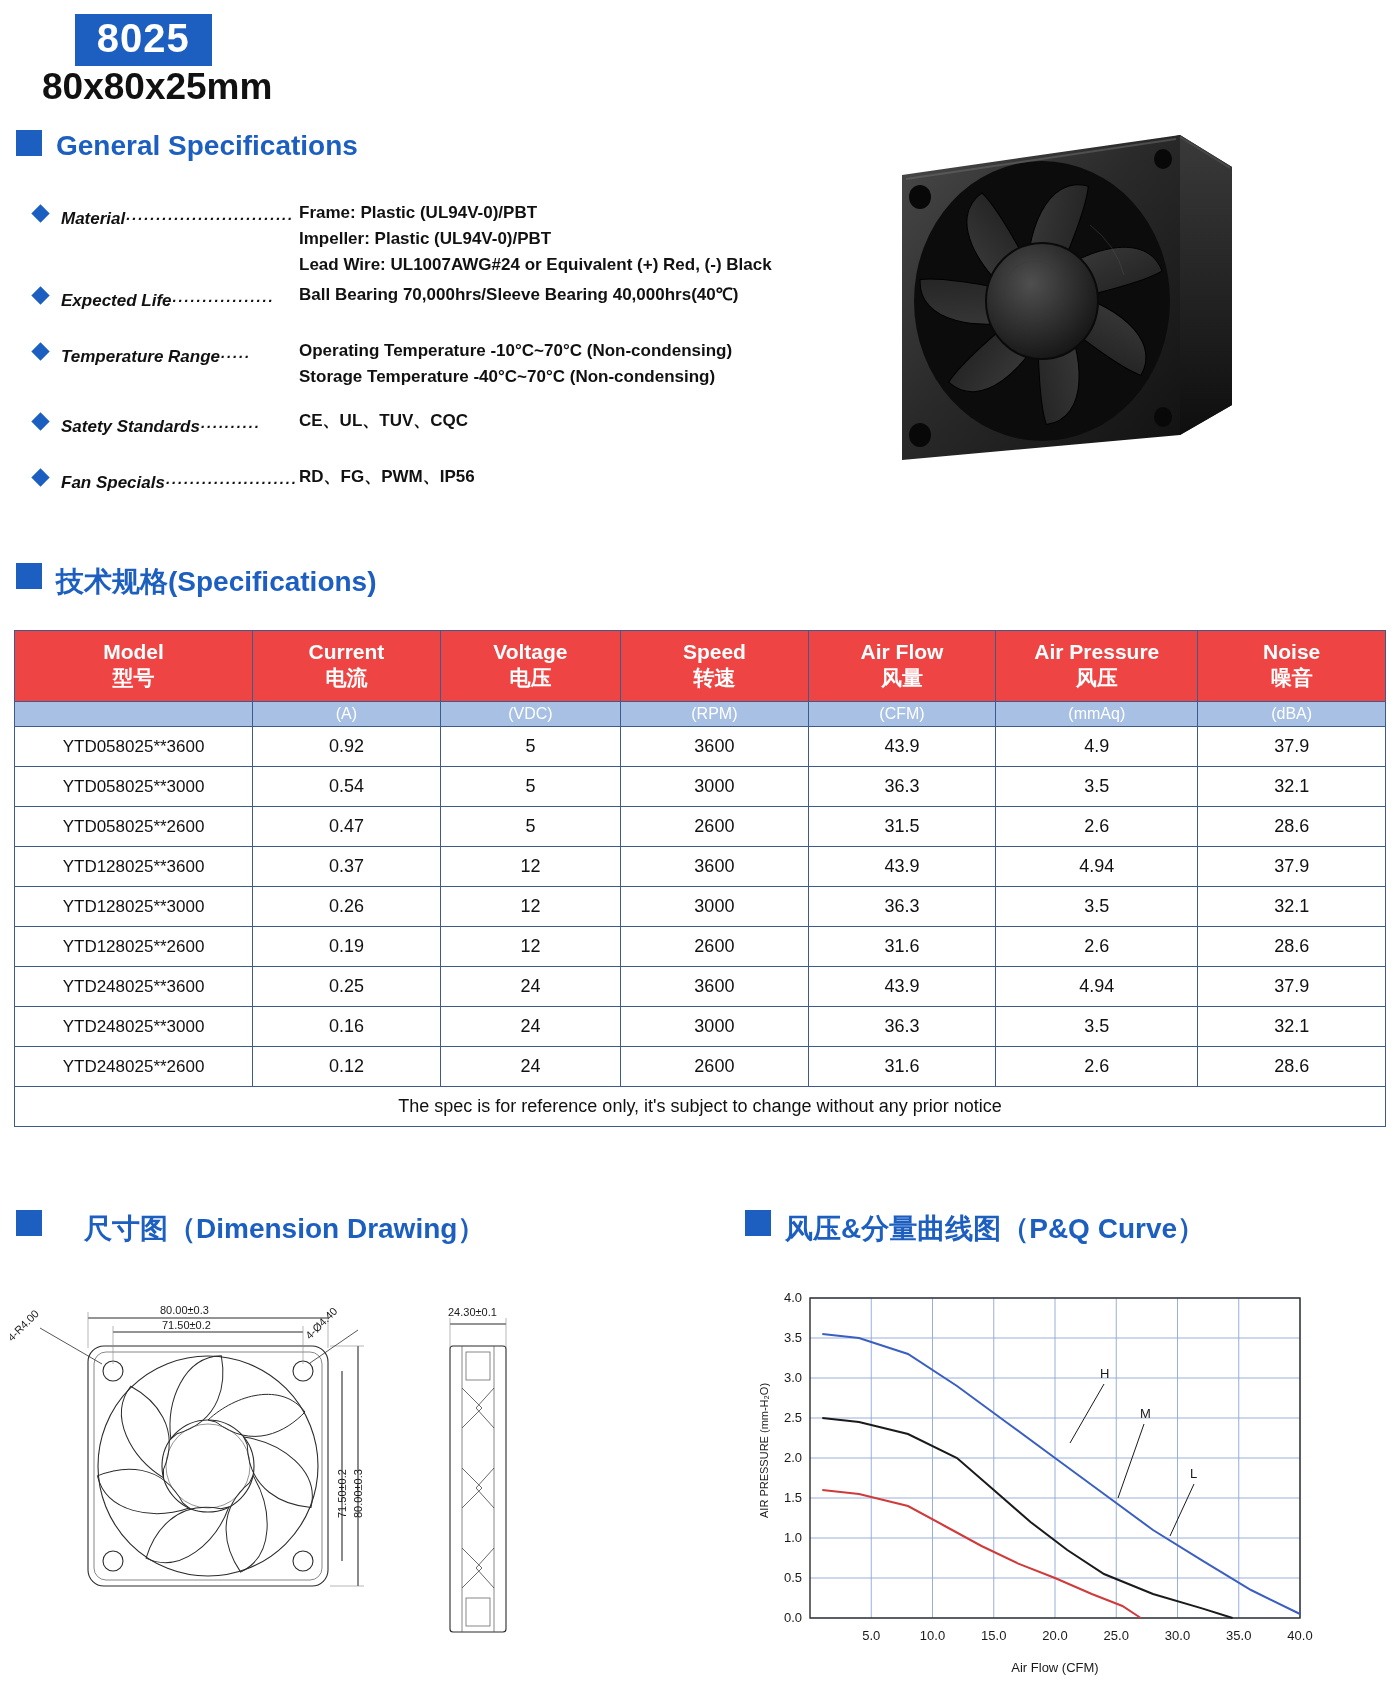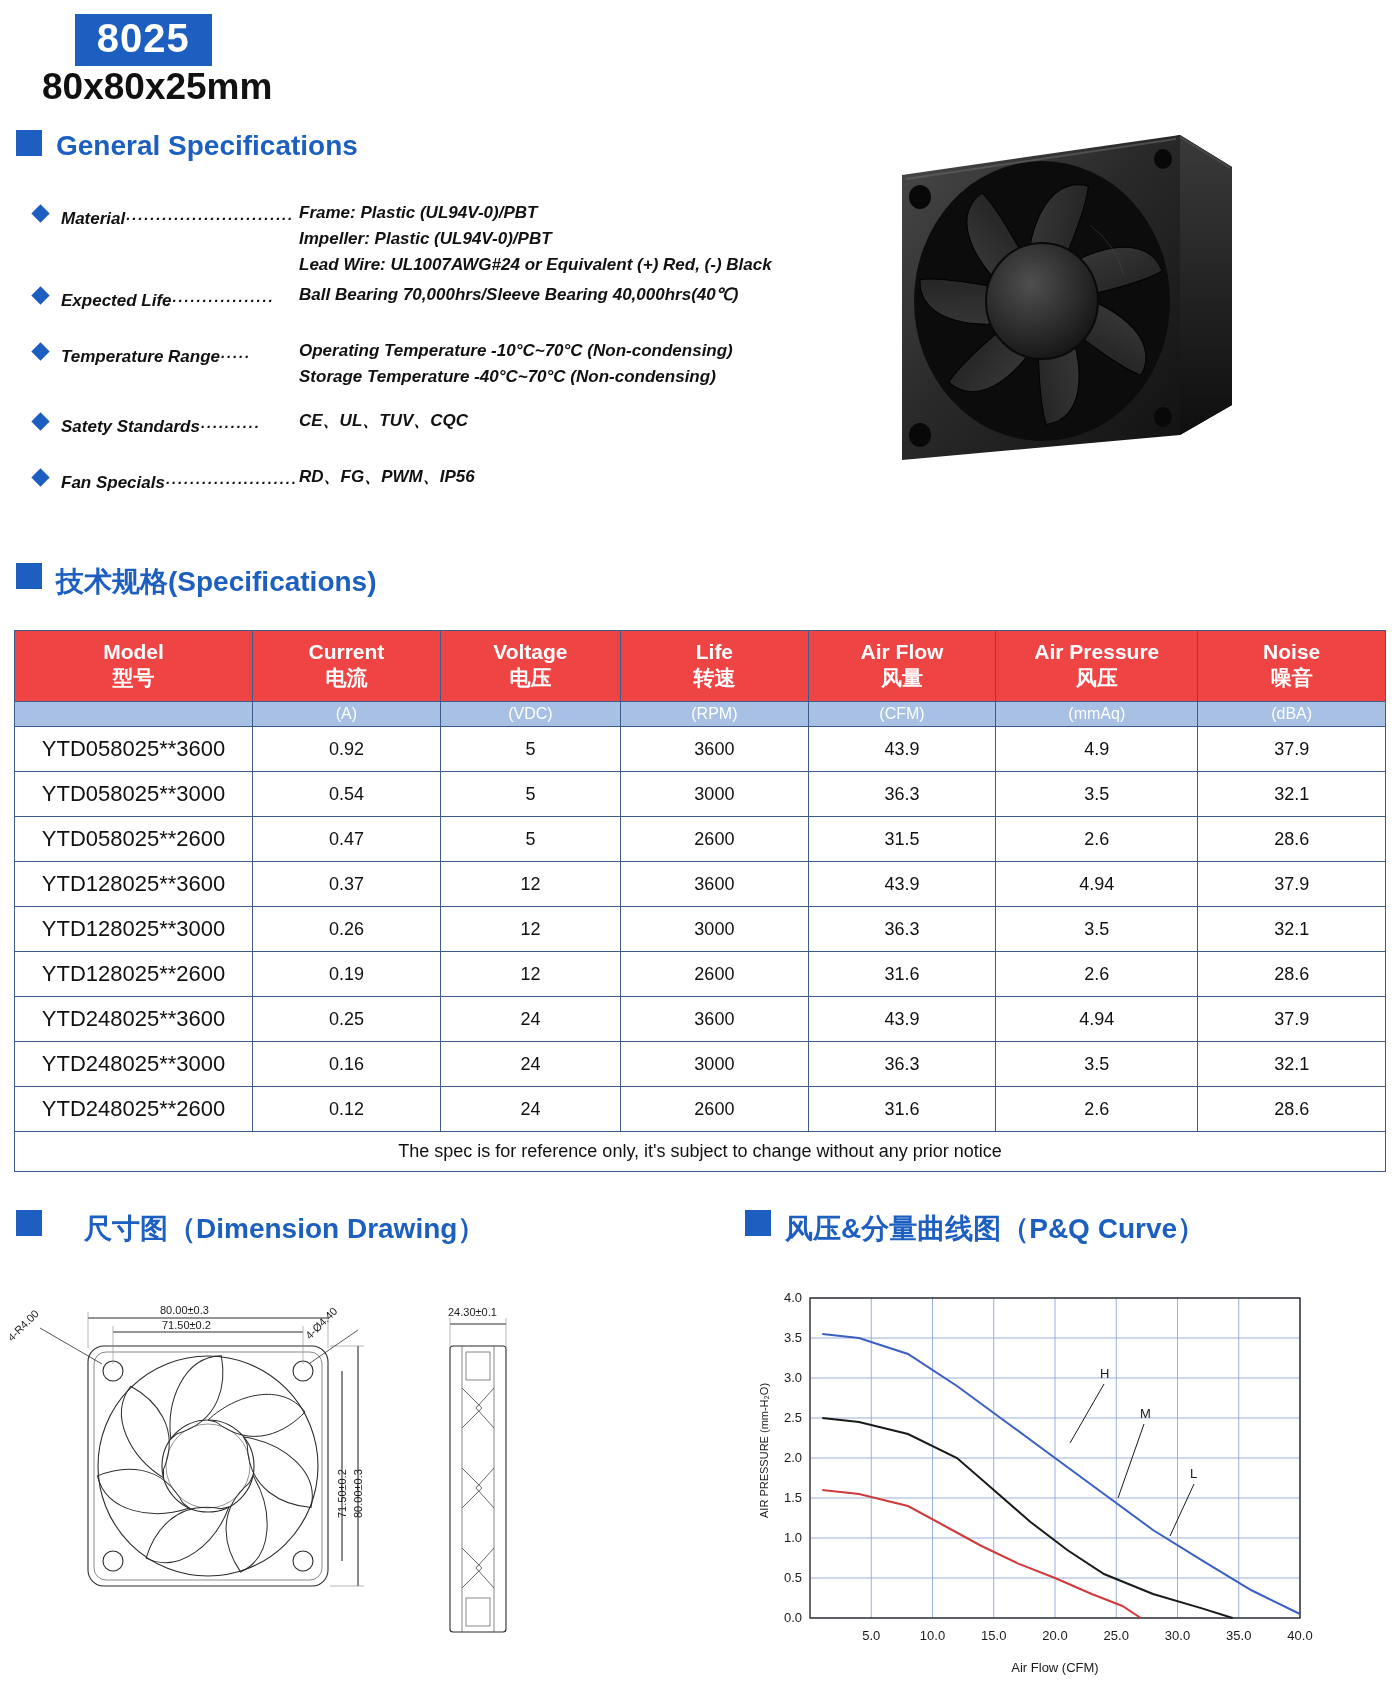--- a/index.html
+++ b/index.html
@@ -103,21 +103,20 @@
     letter-spacing: 1px;
     font-weight: bold;
     color: #111;
     font-size: 15px;
   }
   .gs-values {
     font-size: 17px;
     font-weight: bold;
     line-height: 26px;
     color: #111;
-    font-style: italic;
   }
   .gs-values div { white-space: nowrap; }
   .gs-row.gap { margin-top: 18px; }
 
   
   .fan-photo {
     position: absolute;
     top: 105px;
     left: 880px;
     width: 390px;
@@ -151,21 +150,21 @@
     font-size: 16px;
     font-weight: normal;
     padding: 3px 2px;
   }
   .spec-table tbody td {
     padding: 9px 2px;
     font-size: 18px;
     color: #111;
     background: #ffffff;
   }
-  .spec-table tbody td.model { font-size: 22px; }
+  .spec-table tbody td.model { font-size: 17px; }
   .spec-note td {
     background: #7d9fd4;
     color: #ffffff;
     font-size: 15px;
     padding: 5px 2px;
     font-weight: normal;
   }
 
   
   .dim-drawing {
@@ -323,21 +322,21 @@
       </th>
       <th class="hmain" style="width:13%">
         <div>Current</div>
           <div>电流</div>
       </th>
       <th class="hmain" style="width:12.5%">
         <div>Voltage</div>
           <div>电压</div>
       </th>
       <th class="hmain" style="width:13%">
-        <div>Life</div>
+        <div>Speed</div>
           <div>转速</div>
       </th>
       <th class="hmain" style="width:13%">
         <div>Air Flow</div>
           <div>风量</div>
       </th>
       <th class="hmain" style="width:14%">
         <div>Air Pressure</div>
           <div>风压</div>
       </th>

